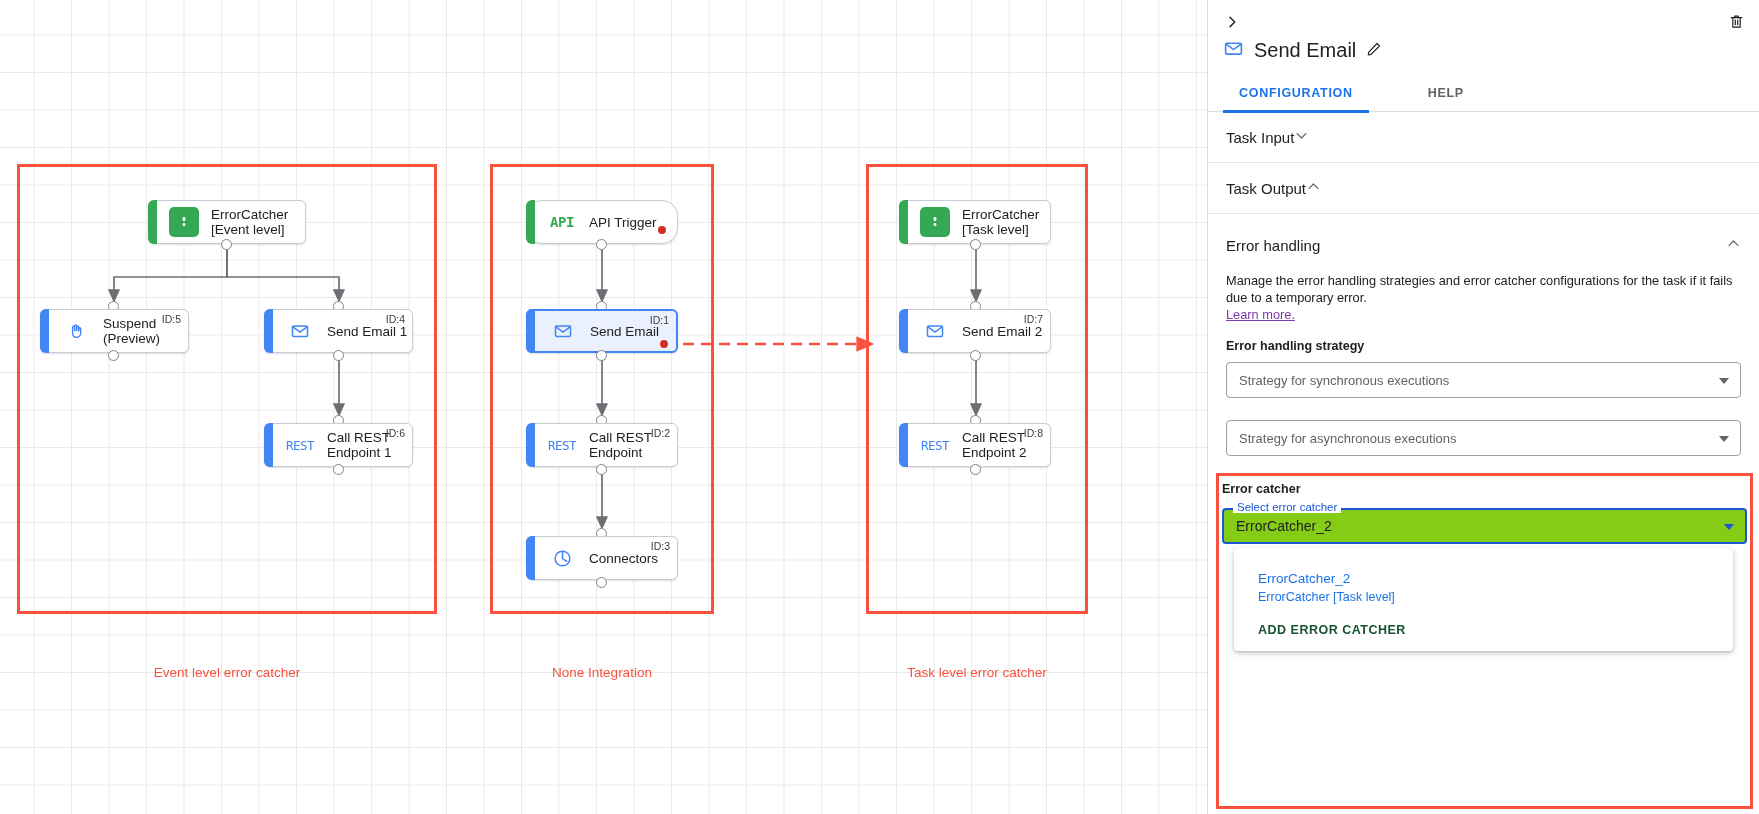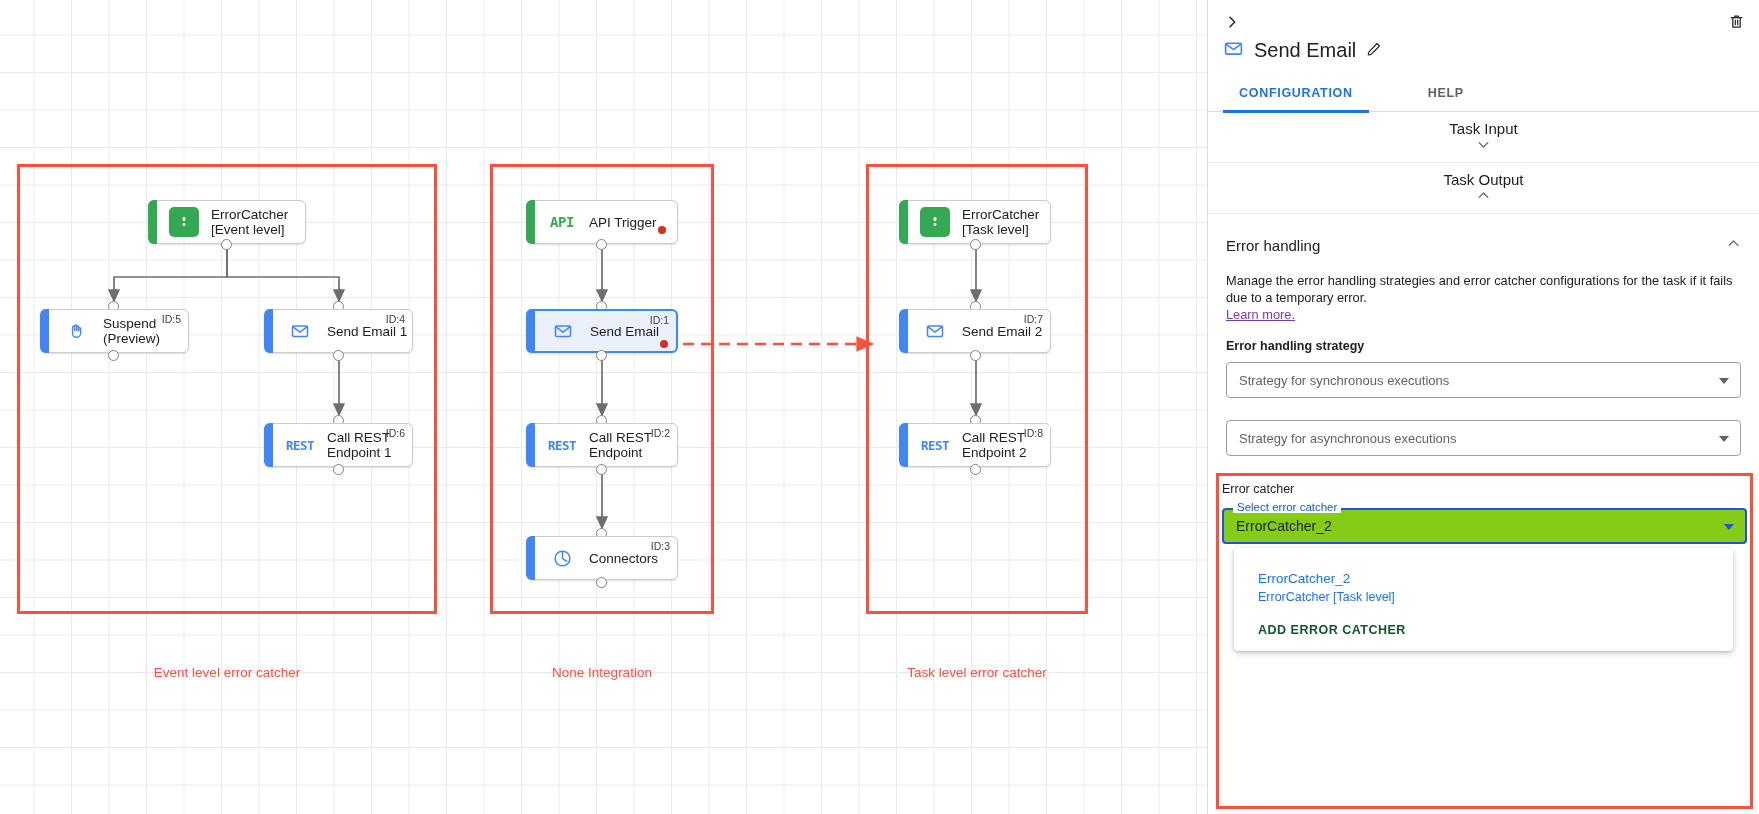--- a/index.html
+++ b/index.html
@@ -93,21 +93,21 @@
     border-radius: 50%;
     background: #d42f26;
   }
   .api-ic {
     font-family: "DejaVu Sans Mono", monospace;
     font-weight: bold; font-size: 14px; color: #34a853;
     letter-spacing: -0.5px;
   }
   .rest-ic {
     font-family: "DejaVu Sans Mono", monospace;
-    font-weight: bold; font-size: 12.5px; color: #4285f4;
+    font-weight: normal; font-size: 12.5px; color: #4285f4;
     letter-spacing: -0.5px;
   }
 
   
   #panel {
     position: absolute; right: 0; top: 0;
     width: 552px; height: 814px;
     background: #ffffff;
     border-left: 1px solid #dadce0;
   }
@@ -140,23 +140,22 @@
     font-size: 12.5px; font-weight: bold; letter-spacing: .7px;
     padding: 8px 16px 10px 16px;
     color: #5f6368; cursor: pointer;
   }
   .tab.active { color: #1a73e8; border-bottom: 3px solid #1a73e8; }
 
   .section {
     border-bottom: 1px solid #e3e5e8;
     padding: 0 18px;
     height: 51px;
-    display: flex; align-items: center; justify-content: center;
+    display: flex; align-items: center; justify-content: flex-start;
     cursor: pointer;
-    flex-direction: column;
   }
   .section .st { font-size: 15px; color: #202124; }
   .chev { color: #5f6368; font-size: 13px; }
 
   .errsec { padding: 12px 18px 0 18px; }
   .errsec-head {
     display: flex; align-items: center; justify-content: space-between;
     height: 38px; cursor: pointer;
   }
   .errsec-head .st { font-size: 15px; color: #202124; }
@@ -188,21 +187,21 @@
     border-top: 6px solid #5f6368;
   }
 
   
   #errcatcher-frame {
     position: absolute;
     left: 8px; right: 6px;
     top: 473px; bottom: 5px;
     border: 3px solid #f9513c;
   }
-  .ec-title { font-size: 12.5px; color: #202124; font-weight: normal; }
+  .ec-title { font-size: 12.5px; color: #202124; font-weight: bold; }
 
   .outlined {
     position: relative;
     margin-top: 12px;
     height: 36px;
     border: 2px solid #1a56d6;
     border-radius: 4px;
     display: flex; align-items: center;
     padding: 0 12px;
     font-size: 14px; color: #202124;
@@ -328,21 +327,21 @@
       <div class="stripe"></div>
       <div class="ic">
           <span class="rest-ic">REST</span>
         </div>
       <div class="lbl">Call REST
 Endpoint 1</div>
       <div class="idtag">ID:6</div>
     </div>
     <div class="port" style="left:333px; top:464px;"></div>
 
-    <div class="node green" style="left:526px; top:200px; width:152px;">
+    <div class="node green" style="left:526px; top:200px; width:152px;border-radius:16px;">
       <div class="stripe"></div>
       <div class="ic">
           <span class="api-ic">API</span>
         </div>
       <div class="lbl">API Trigger</div>
     </div>
     <div class="reddot" style="left:658px; top:226px;"></div>
     <div class="port" style="left:596px; top:239px;"></div>
 
     <div class="port" style="left:596px; top:301px;"></div>

